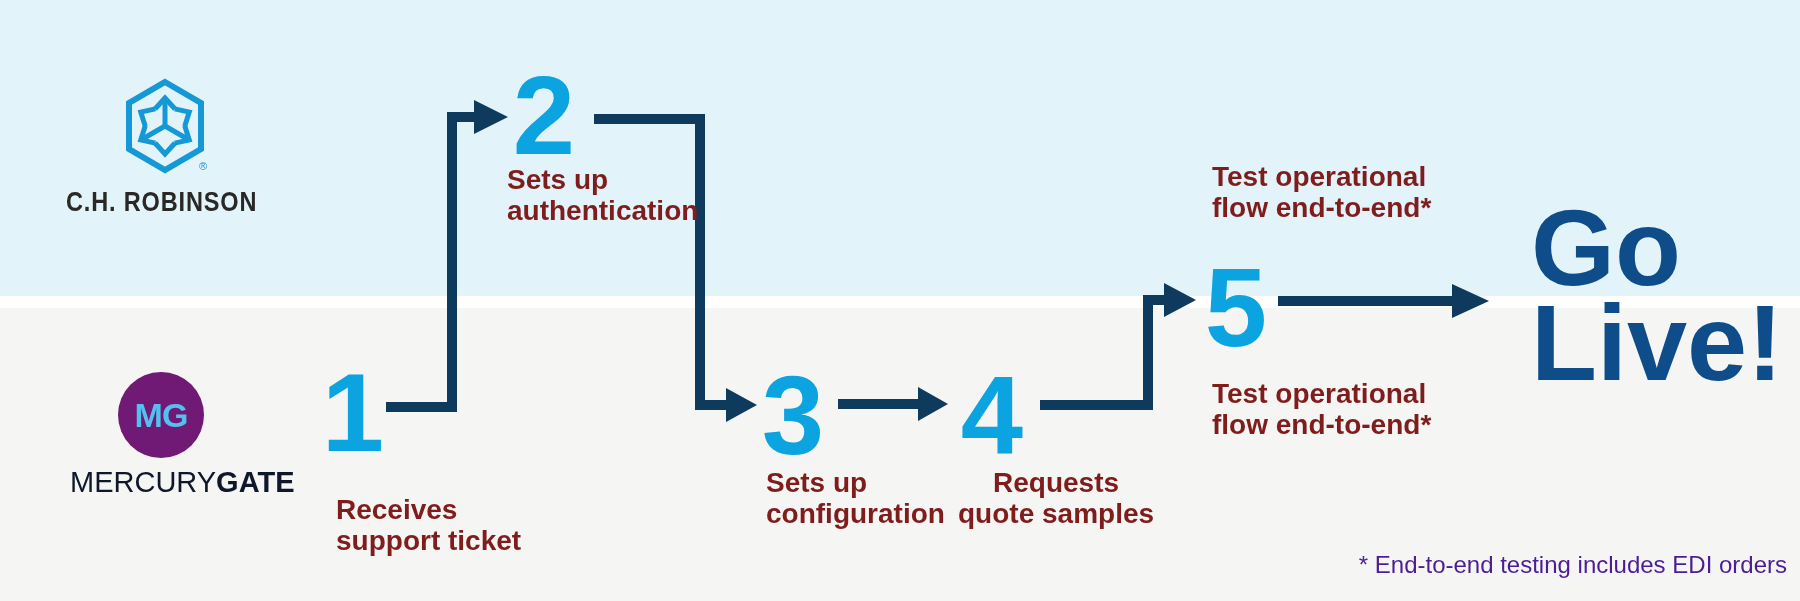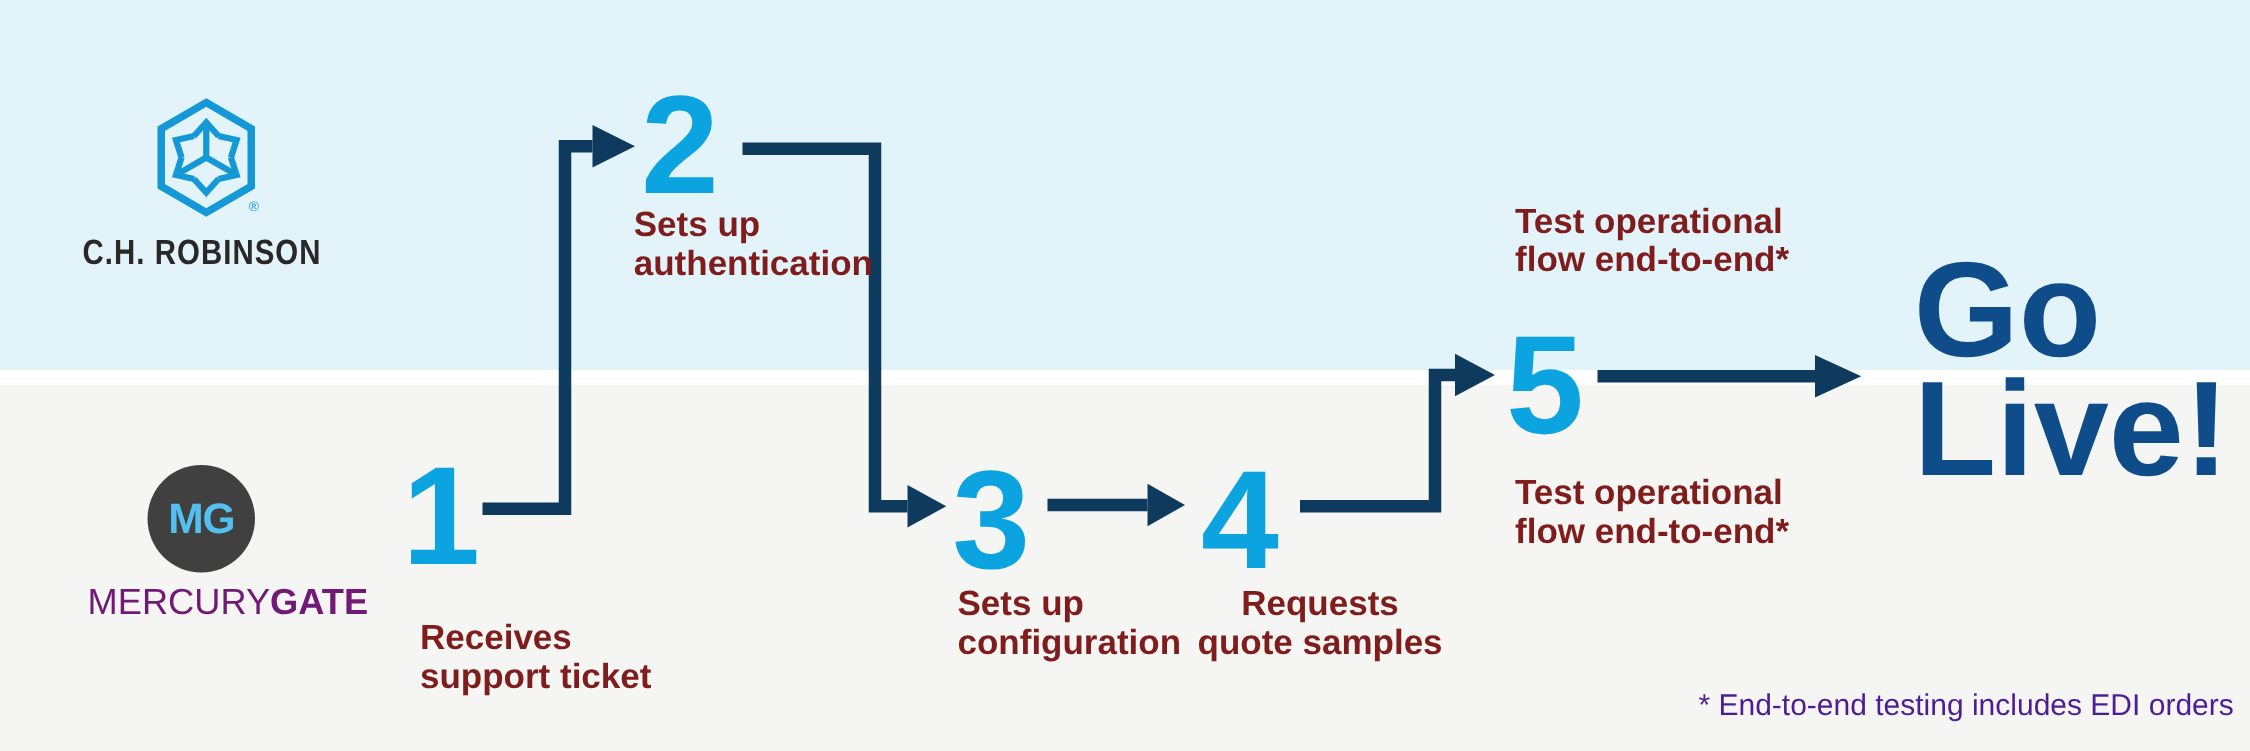--- a/index.html
+++ b/index.html
@@ -16,25 +16,25 @@
   .chr-reg{position:absolute;left:199px;top:160px;font-size:11px;color:#1598D6;}
   .chr-wordmark{
     position:absolute;left:66px;top:186px;font-size:28px;font-weight:bold;
     letter-spacing:1px;color:#2A2826;transform:scaleX(0.84);transform-origin:left top;
     white-space:nowrap;
   }
 
   
   .mg-circle{
     position:absolute;left:118px;top:372px;width:86px;height:86px;border-radius:50%;
-    background:#404040;display:flex;align-items:center;justify-content:center;
+    background:#701a75;display:flex;align-items:center;justify-content:center;
   }
   .mg-mono{font-size:34px;font-weight:bold;color:#54C0EF;letter-spacing:-1px;}
   .mg-wordmark{
-    position:absolute;left:70px;top:466px;font-size:29px;color:#701a75;
+    position:absolute;left:70px;top:466px;font-size:29px;color:#0f172a;
     white-space:nowrap;letter-spacing:0;
   }
   .mg-wordmark .reg{font-weight:400;}
   .mg-wordmark .bold{font-weight:800;}
 
   
   .connectors{position:absolute;left:0;top:0;width:1800px;height:601px;pointer-events:none;}
 
   
   .num{

